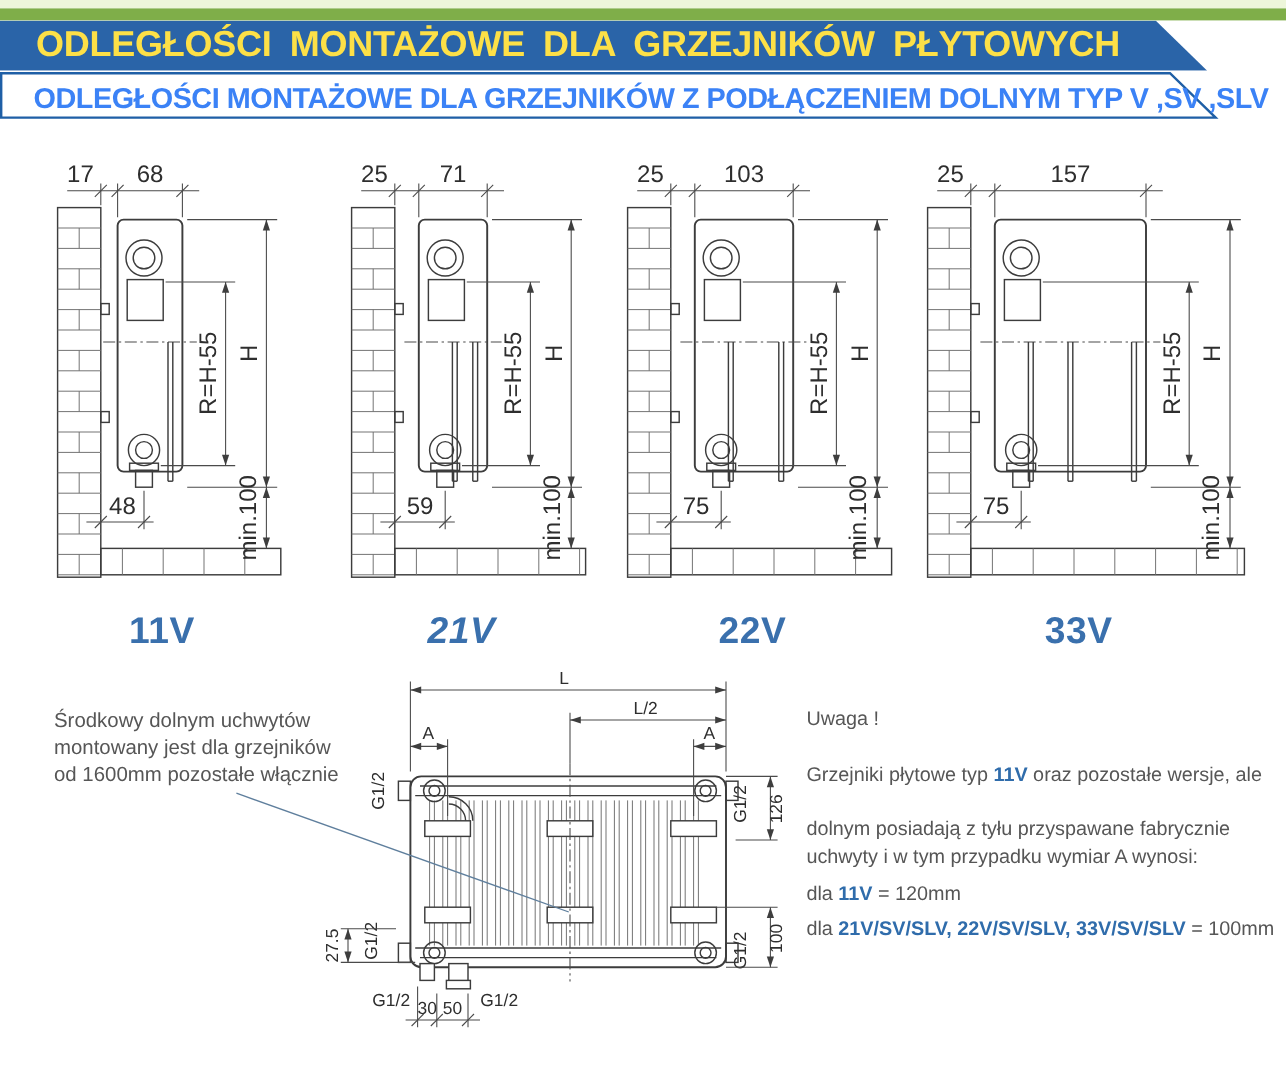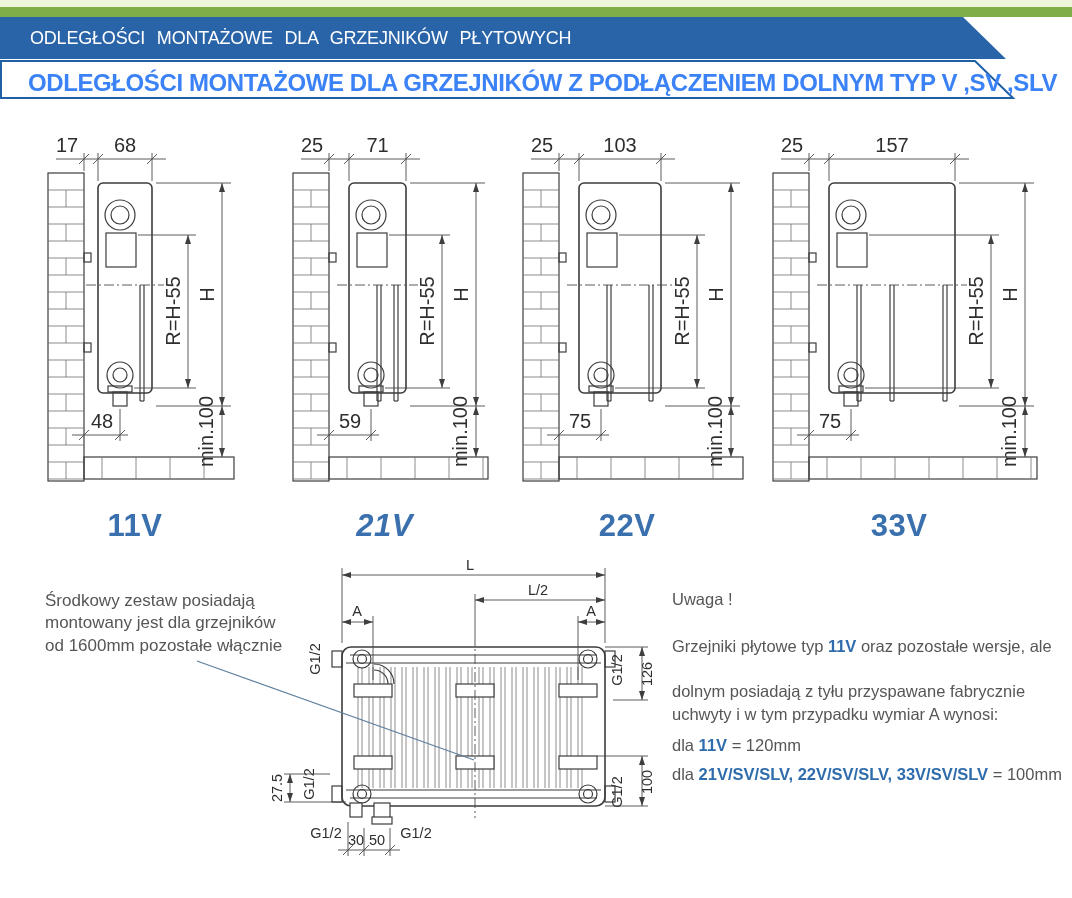--- a/index.html
+++ b/index.html
@@ -5,21 +5,21 @@
   html,body{margin:0;padding:0;background:#fff;}
   .page{position:relative;width:1072px;height:898px;background:#ffffff;overflow:hidden;
         font-family:"Liberation Sans",sans-serif;}
   
   .stripe-pale{position:absolute;top:0;left:0;width:1072px;height:7px;background:#edf6da;}
   .stripe-green{position:absolute;top:7px;left:0;width:1072px;height:10px;background:#7fae49;}
   
   .banner-blue{position:absolute;top:17px;left:0;width:1006px;height:42px;background:#2a64a8;
                clip-path:polygon(0 0,963px 0,1006px 100%,0 100%);
                display:flex;align-items:center;}
-  .banner-title{color:#ffffff;font-size:18px;font-weight:400;letter-spacing:-0.2px;word-spacing:7px;
+  .banner-title{color:#fde047;font-size:30px;font-weight:700;letter-spacing:-0.2px;word-spacing:7px;
                 padding-left:30px;white-space:nowrap;}
   .logo{position:absolute;left:692px;top:6px;display:flex;align-items:flex-start;color:#fff;}
   .logo-main{font-size:29px;font-weight:800;letter-spacing:-1px;line-height:30px;}
   .logo-hook{margin-left:-1px;margin-top:-4px;}
   .logo-sub{font-size:11px;font-weight:600;letter-spacing:0.5px;margin-left:-14px;margin-top:17px;}
   
   .banner-white{position:absolute;top:60px;left:0;width:1016px;height:40px;}
   .banner-white svg{position:absolute;top:0;left:0;}
   .banner-subtitle{position:absolute;top:4px;left:28px;height:38px;line-height:38px;
                    color:#3b82f6;font-size:24px;font-weight:700;letter-spacing:-0.4px;white-space:nowrap;}
@@ -417,21 +417,21 @@
           <line class="dim" x1="52" y1="300" x2="114" y2="300"></line>
           <line class="dim" x1="59" y1="305" x2="69" y2="295"></line>
           <line class="dim" x1="101" y1="305" x2="111" y2="295"></line>
           <text x="85" y="293" class="dtx" text-anchor="middle">75</text>
         </svg>
       </div>
       <div class="type-label" style="left: 94px;">33V</div>
     </div>
 
   <div class="bottom">
-    <div class="side-note"><span>Środkowy zestaw posiadają</span><br><span>montowany jest dla grzejników</span><br><span>od 1600mm pozostałe włącznie</span></div>
+    <div class="side-note"><span>Środkowy dolnym uchwytów</span><br><span>montowany jest dla grzejników</span><br><span>od 1600mm pozostałe włącznie</span></div>
 
     <div class="rear-holder" id="rear-holder"><svg width="400" height="315" viewBox="0 0 400 315">
           <rect class="thick" x="72" y="87" width="263" height="159" rx="9"></rect>
           <line class="ln" x1="80" y1="95" x2="327" y2="95"></line>
           <line class="ln" x1="76" y1="103" x2="331" y2="103"></line>
           <line class="ln" x1="76" y1="230" x2="331" y2="230"></line>
           <line class="ln" x1="80" y1="238" x2="327" y2="238"></line>
           <line class="brick" x1="88" y1="107" x2="88" y2="228"></line>
           <line class="brick" x1="92" y1="107" x2="92" y2="228"></line>
           <line class="brick" x1="99" y1="107" x2="99" y2="228"></line>

